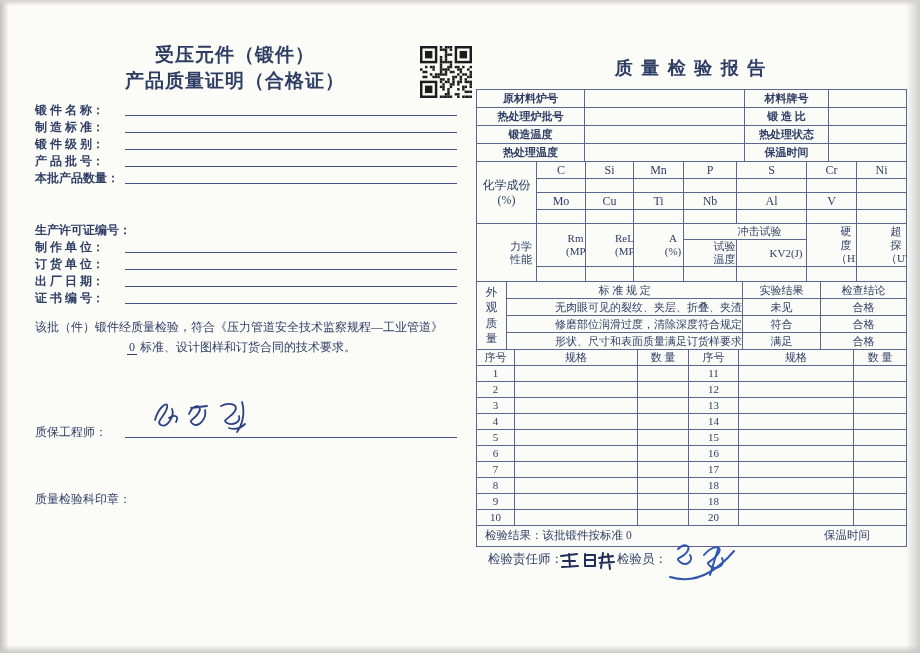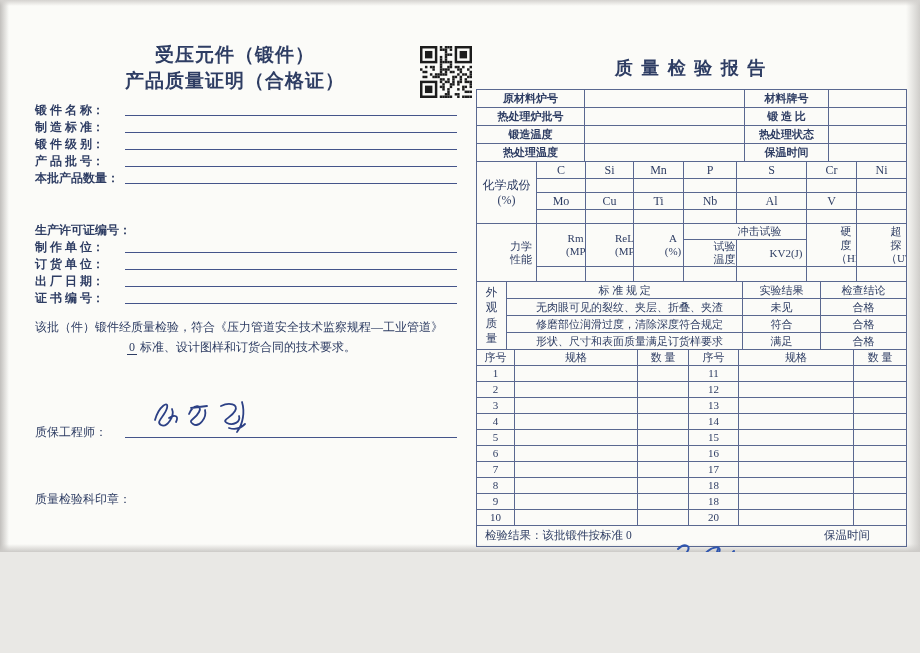--- a/index.html
+++ b/index.html
@@ -1,17 +1,17 @@
 <!DOCTYPE html>
 <html style="--print: #2e3d63; --border: #5a6890; --line: #44548a;"><head>
 <meta charset="utf-8">
 <style>
   html,body{margin:0;padding:0;background:#e9e8e5;}
   .page{
-    position:relative;width:920px;height:552px;margin:0 auto;
+    position:relative;width:920px;height:653px;margin:0 auto;
     background:#fbfbf8;overflow:hidden;
     font-family:"Liberation Serif","DejaVu Serif",serif;
     color:var(--print,#2e3d63);
   }
   .edge{position:absolute;pointer-events:none;}
   .edge-l{left:0;top:0;width:9px;height:653px;background:linear-gradient(to right,#c2c0bd,rgba(255,255,255,0));}
   .edge-r{right:0;top:0;width:14px;height:653px;background:linear-gradient(to left,#cfcdca,rgba(255,255,255,0));}
   .edge-t{left:0;top:0;width:920px;height:6px;background:linear-gradient(to bottom,#d4d2cf,rgba(255,255,255,0));}
   .edge-b{left:0;bottom:0;width:920px;height:8px;background:linear-gradient(to top,#cccac7,rgba(255,255,255,0));}
 
@@ -35,21 +35,21 @@
   .stamp-label{position:absolute;left:35px;top:491px;font-size:12px;}
 
   
   .report-title{position:absolute;left:476px;top:56px;width:430px;text-align:center;
     font-size:18px;font-weight:bold;letter-spacing:2px;}
   .rtables{position:absolute;left:476px;top:90px;width:430px;}
   .rtables table{border-collapse:collapse;table-layout:fixed;width:430px;margin-top:-1px;}
   .rtables td{border:1px solid var(--border,#5a6890);padding:0;text-align:center;
     font-size:11px;line-height:1.2;vertical-align:middle;overflow:hidden;}
   .rtables .pre{white-space:pre-line;}
-  .rtables .lft{text-align:center;padding-left:10px;}
+  .rtables .lft{text-align:right;padding-left:10px;}
   td.vlab div{width:13px;margin:0 auto;word-break:break-all;line-height:15.5px;font-size:11.5px;}
   .t-info td{height:17px;font-weight:bold;}
   .t-chem .hdr td{height:16px;font-size:12px;}
   .t-chem .val td{height:13px;}
   .t-mech .mh td{height:15px;padding-left:29px;}
   .t-mech .val td{height:14px;}
   .t-app td{height:16px;}
   .t-items td{height:15px;}
   .t-result td{height:20px;}
   .result-flex{display:flex;justify-content:space-between;align-items:center;

